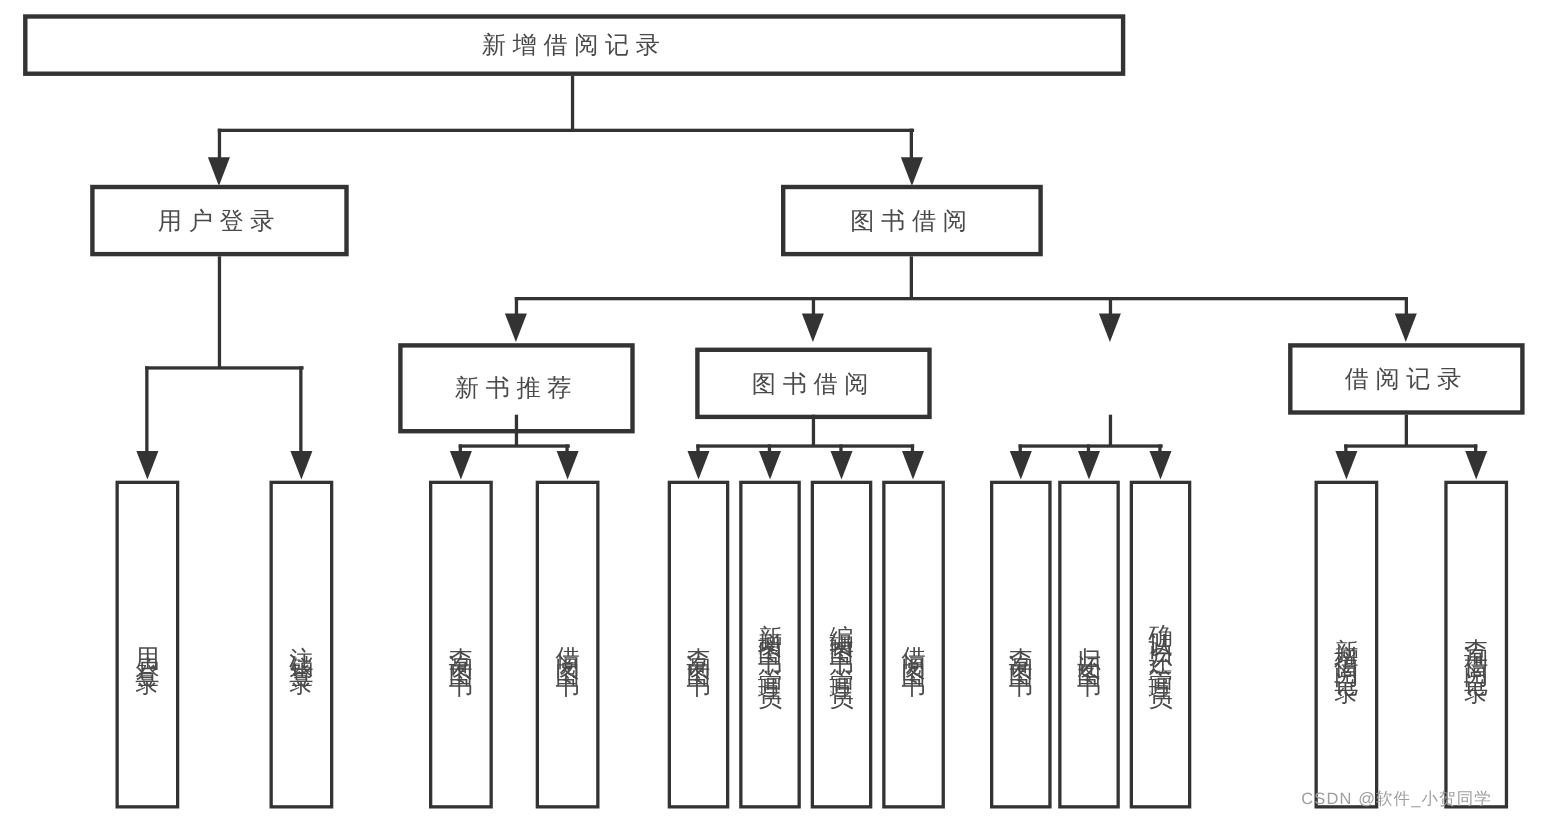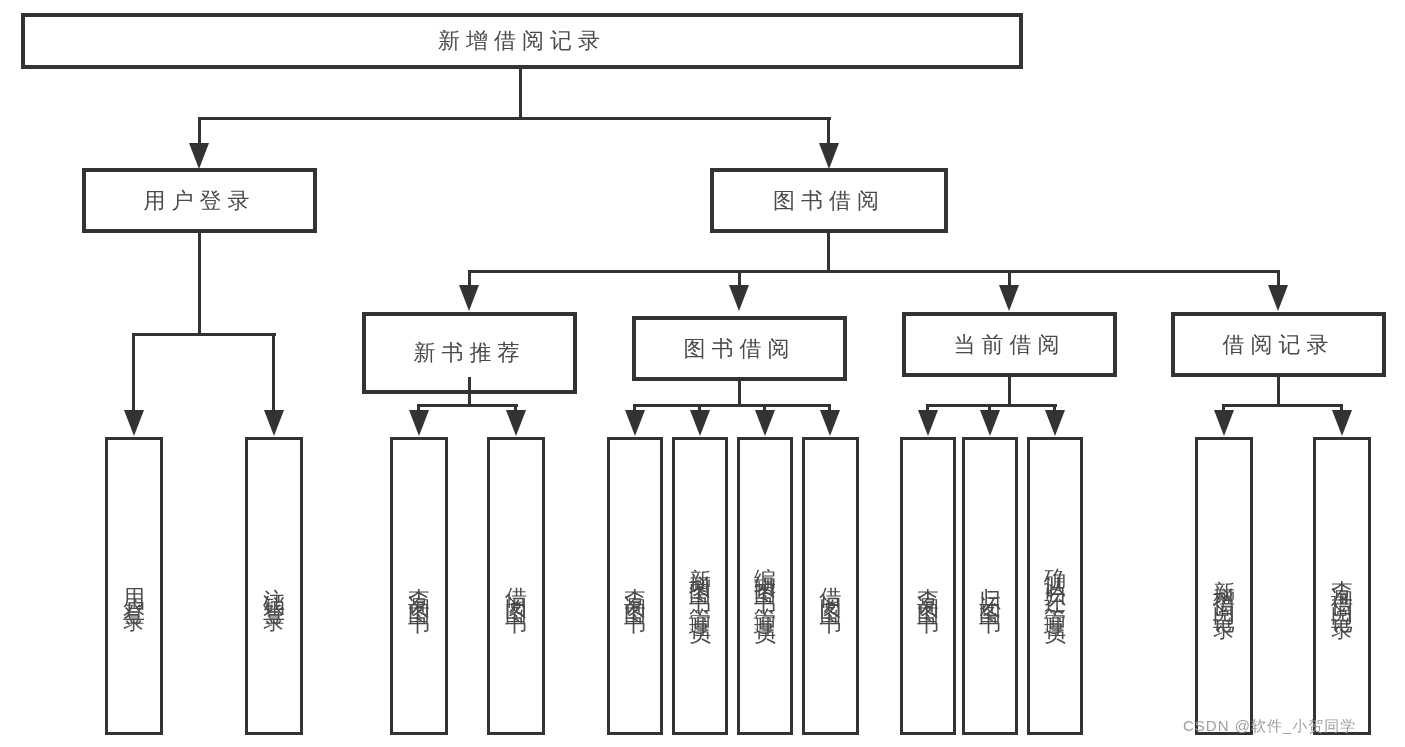--- a/index.html
+++ b/index.html
@@ -70,23 +70,20 @@
   <div class="ah" style="left:459px;top:285px;"></div>
   <div class="ah" style="left:729px;top:285px;"></div>
   <div class="ah" style="left:999px;top:285px;"></div>
   <div class="ah" style="left:1268px;top:285px;"></div>
 
   <div class="hbox" style="left:362px;top:312px;width:215px;height:82px;">
     <span>新书推荐</span>
   </div>
   <div class="hbox" style="left:632px;top:316px;width:215px;height:65px;">
     <span>图书借阅</span>
-  </div>
-  <div class="hbox" style="left:902px;top:312px;width:215px;height:65px;">
-    <span>当前借阅</span>
   </div>
   <div class="hbox" style="left:1171px;top:312px;width:215px;height:65px;">
     <span>借阅记录</span>
   </div>
 
   <div class="ln" style="left:468px;top:377px;width:3px;height:29px;"></div>
   <div class="ln" style="left:417px;top:404px;width:101px;height:3px;"></div>
   <div class="ln" style="left:417px;top:404px;width:3px;height:8px;"></div>
   <div class="ln" style="left:514px;top:404px;width:3px;height:8px;"></div>
   <div class="ah" style="left:409px;top:410px;"></div>

